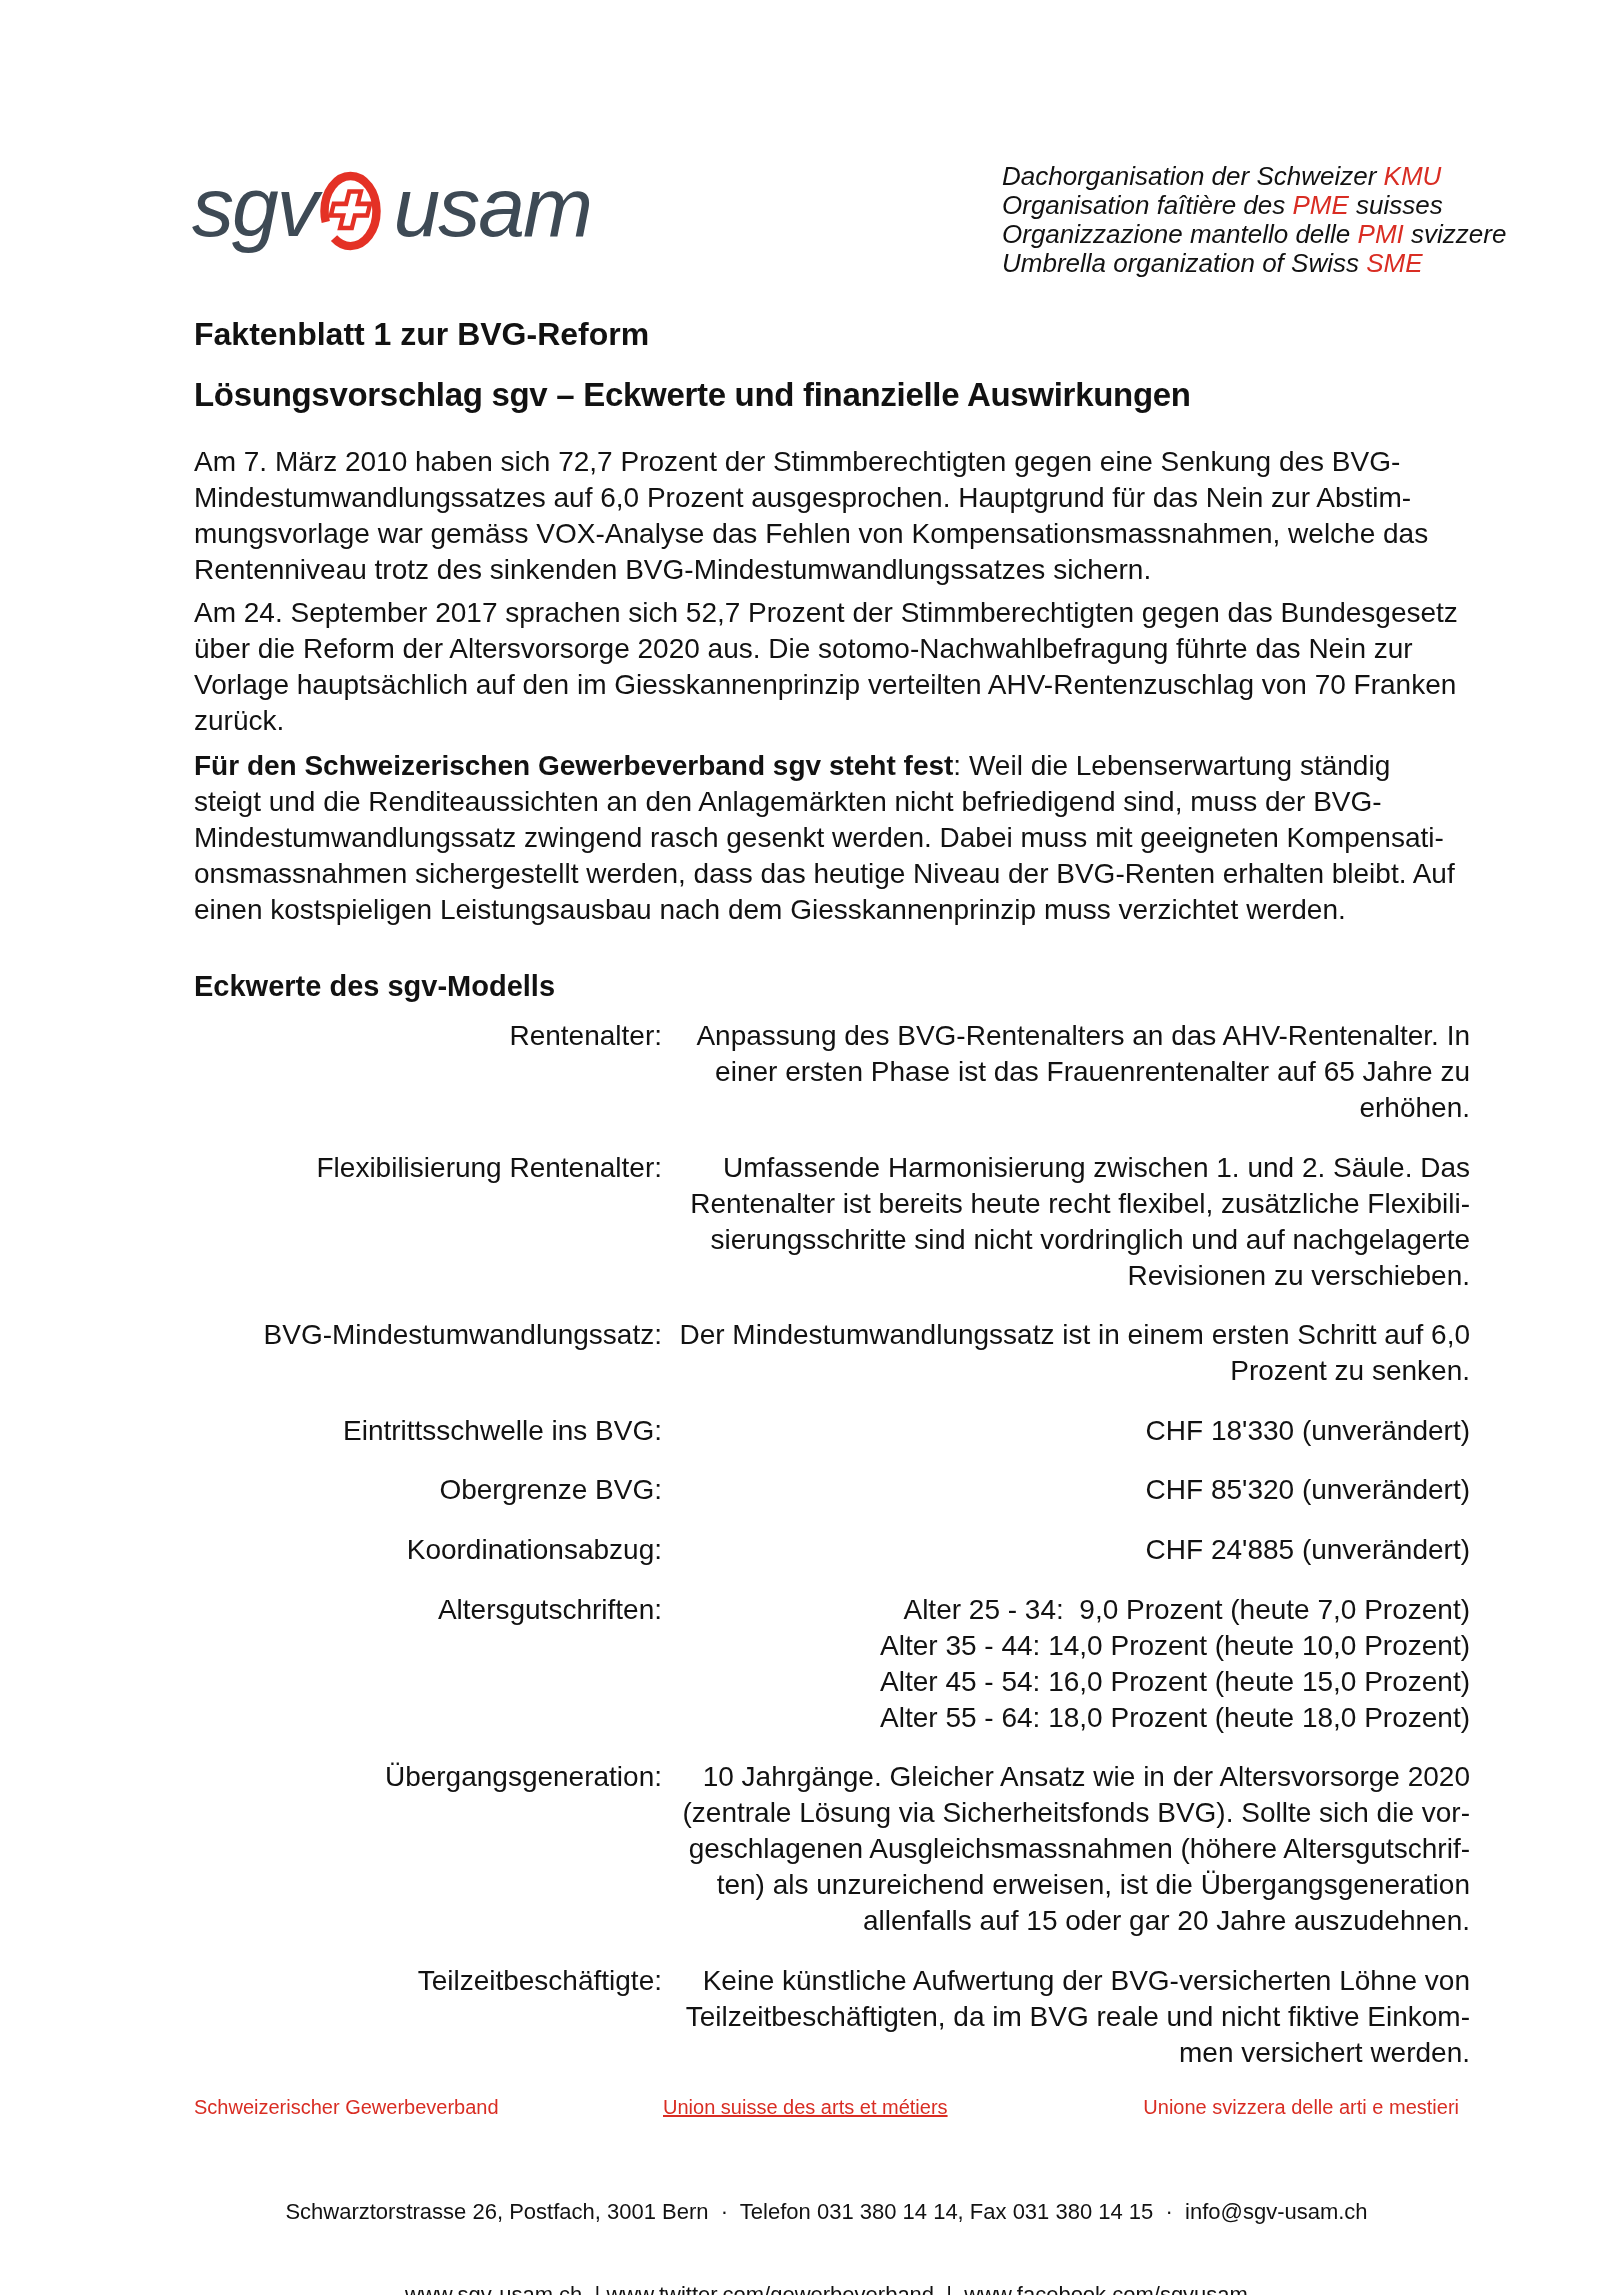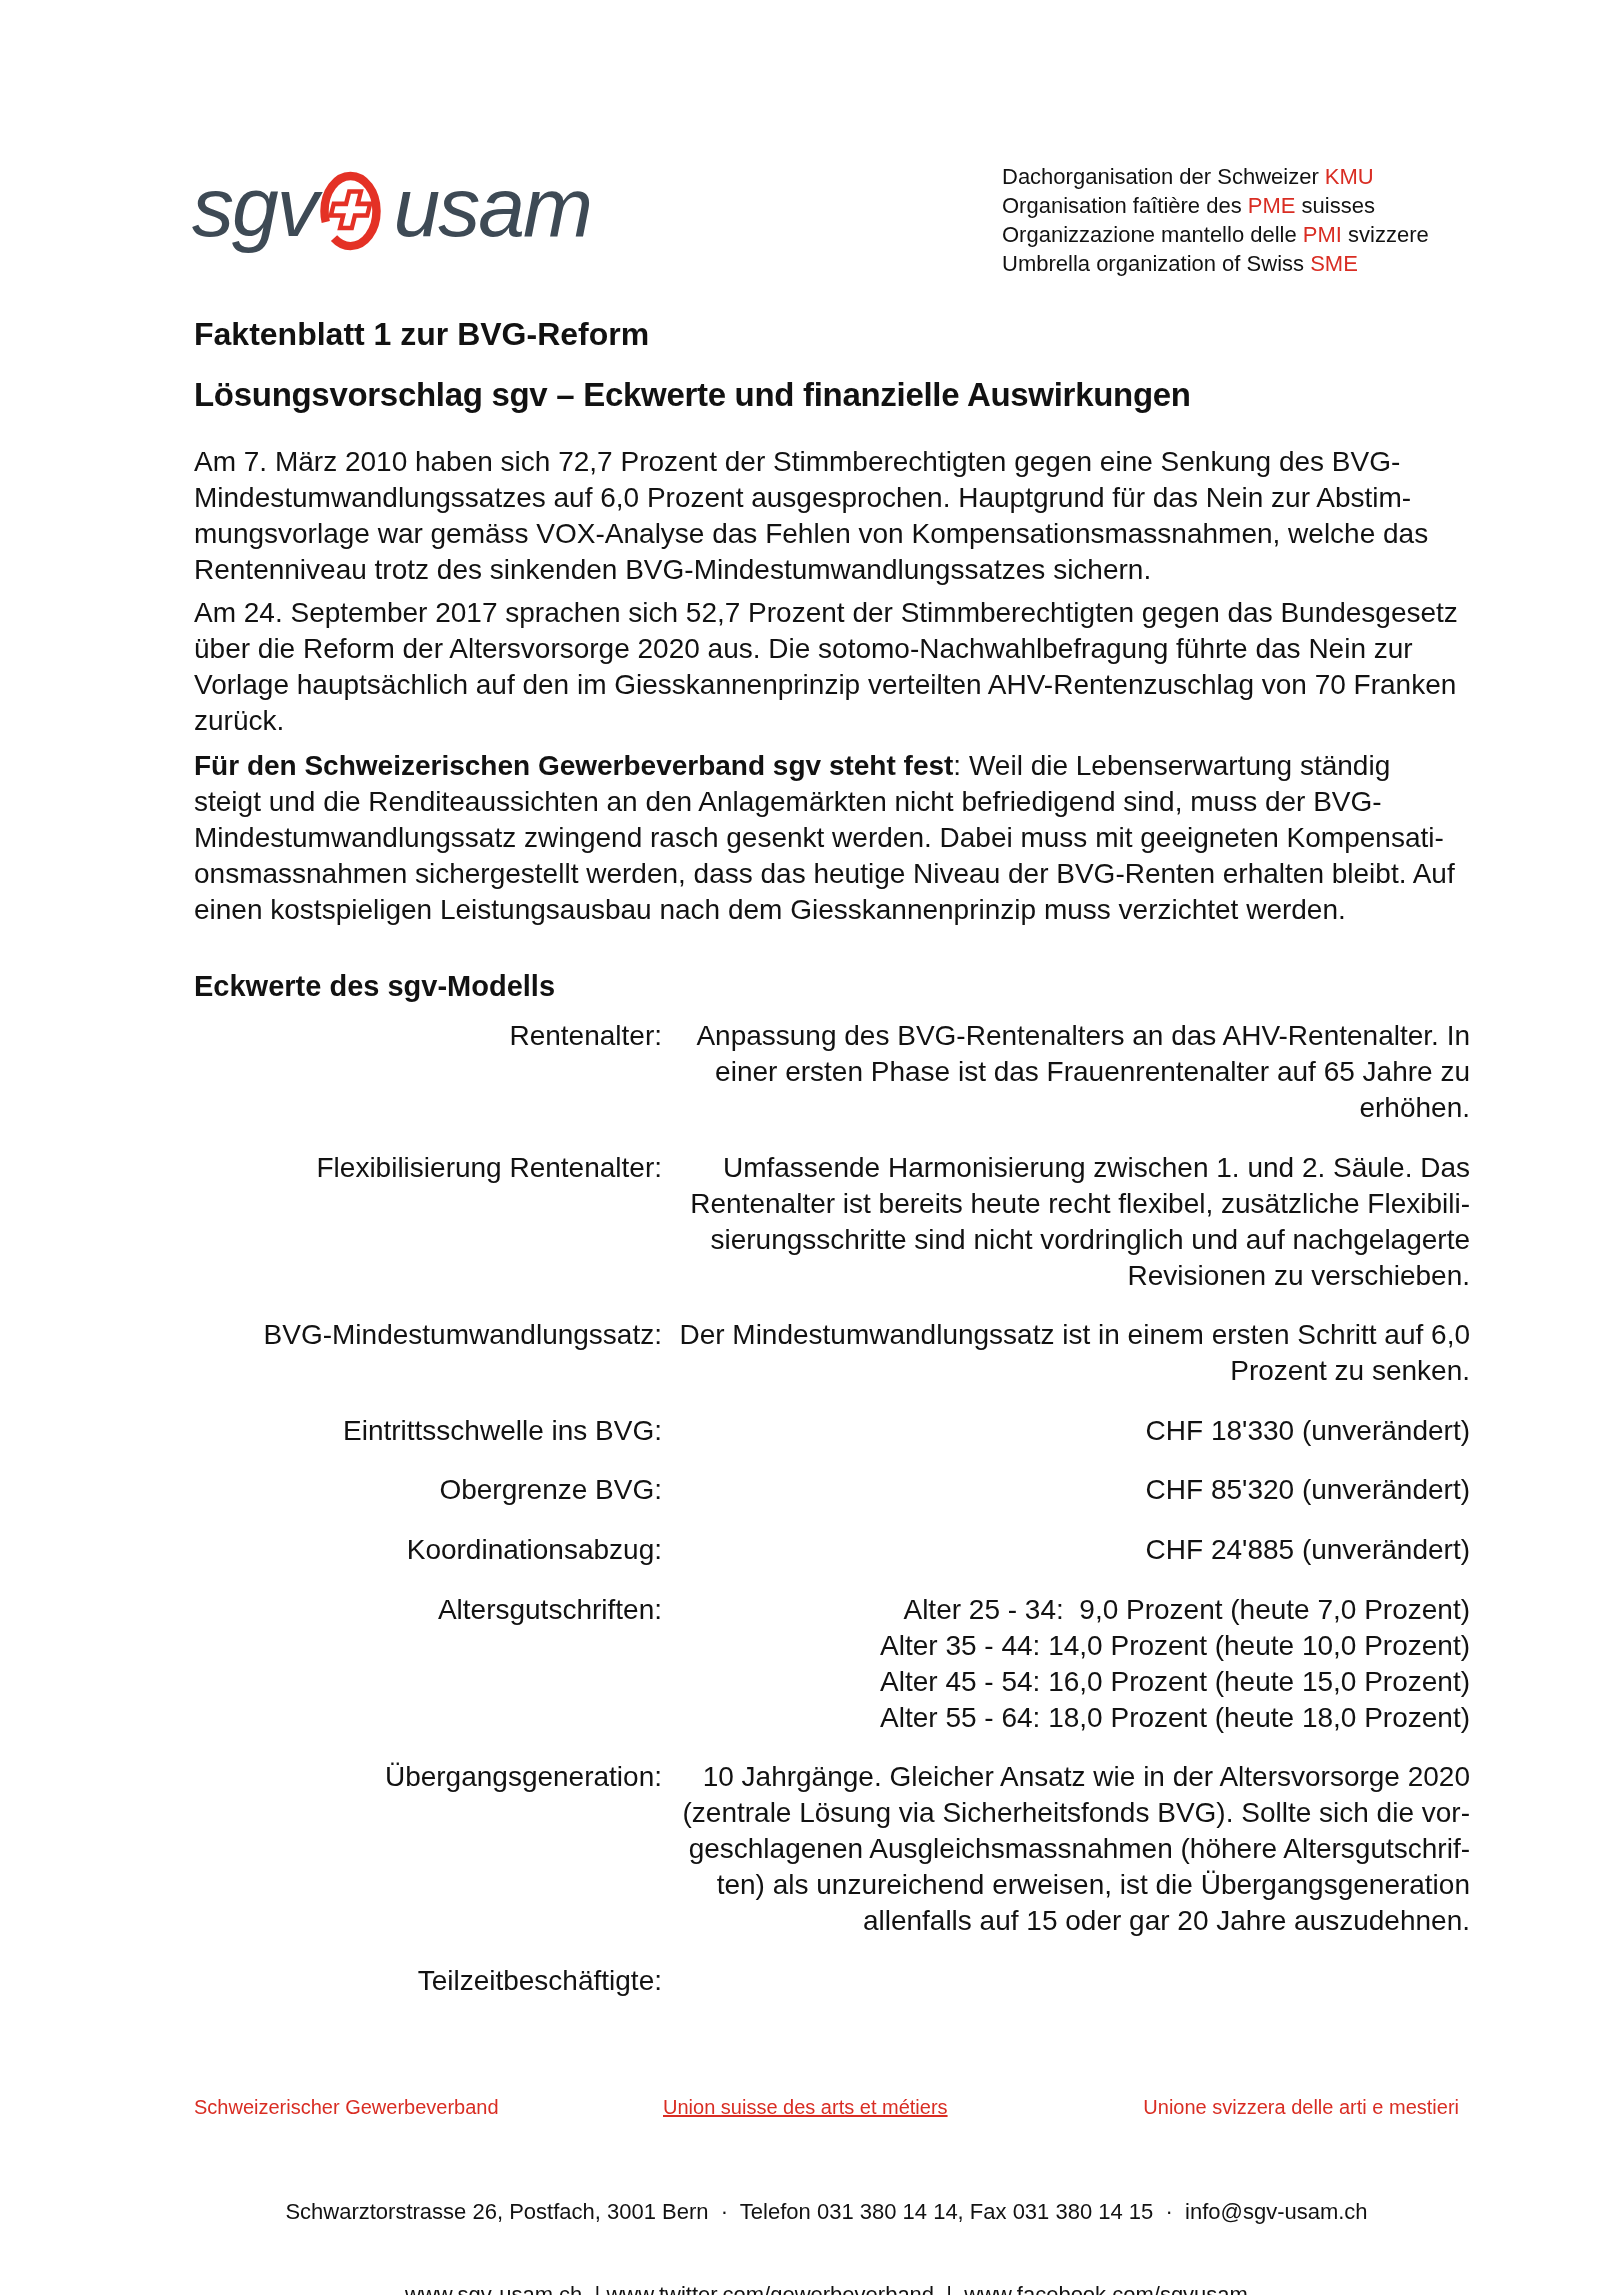--- a/index.html
+++ b/index.html
@@ -38,24 +38,25 @@
   .logo .emblem{
     width:65px;
     height:86px;
     margin:3.3px 10.5px 0 1.3px;
     flex:0 0 auto;
   }
   .org-block{
     position:absolute;
     top:162px;
     left:1002px;
-    font-size:22px;
+    font-size:26px;
     line-height:29px;
     color:var(--ink);
     white-space:nowrap;
+    font-style:italic;
   }
   .org-line .accent{color:var(--accent);}
 
   
   .kicker{
     position:absolute;
     top:316px;
     left:194px;
     font-size:32px;
     font-weight:bold;
@@ -220,20 +221,23 @@
       <div class="row">
         <div class="cell-label">Übergangsgeneration:</div>
         <div class="cell-value">10 Jahrgänge. Gleicher Ansatz wie in der Altersvorsorge 2020
 (zentrale Lösung via Sicherheitsfonds BVG). Sollte sich die vor-
 geschlagenen Ausgleichsmassnahmen (höhere Altersgutschrif-
 ten) als unzureichend erweisen, ist die Übergangsgeneration
 allenfalls auf 15 oder gar 20 Jahre auszudehnen.</div>
       </div>
       <div class="row">
         <div class="cell-label">Teilzeitbeschäftigte:</div>
+        <div class="cell-value">Keine künstliche Aufwertung der BVG-versicherten Löhne von
+Teilzeitbeschäftigten, da im BVG reale und nicht fiktive Einkom-
+men versichert werden.</div>
       </div>
     </div>
 
   <div class="footer">
     <div class="footer-orgs">
       <span class="o1">Schweizerischer Gewerbeverband</span>
       <span class="o2">Union suisse des arts et métiers</span>
       <span class="o3">Unione svizzera delle arti e mestieri</span>
     </div>
     <div class="footer-contact">

